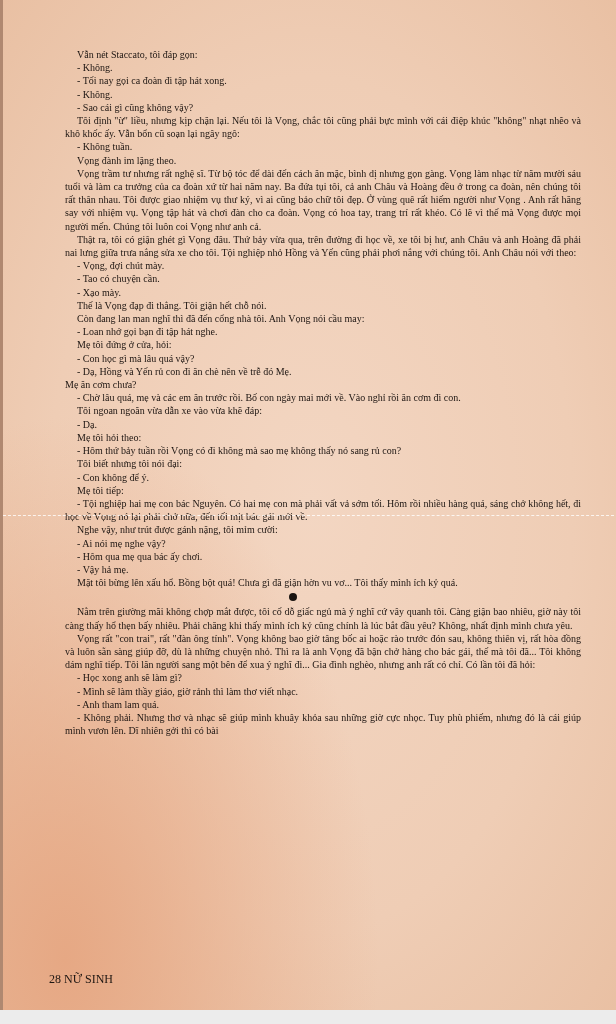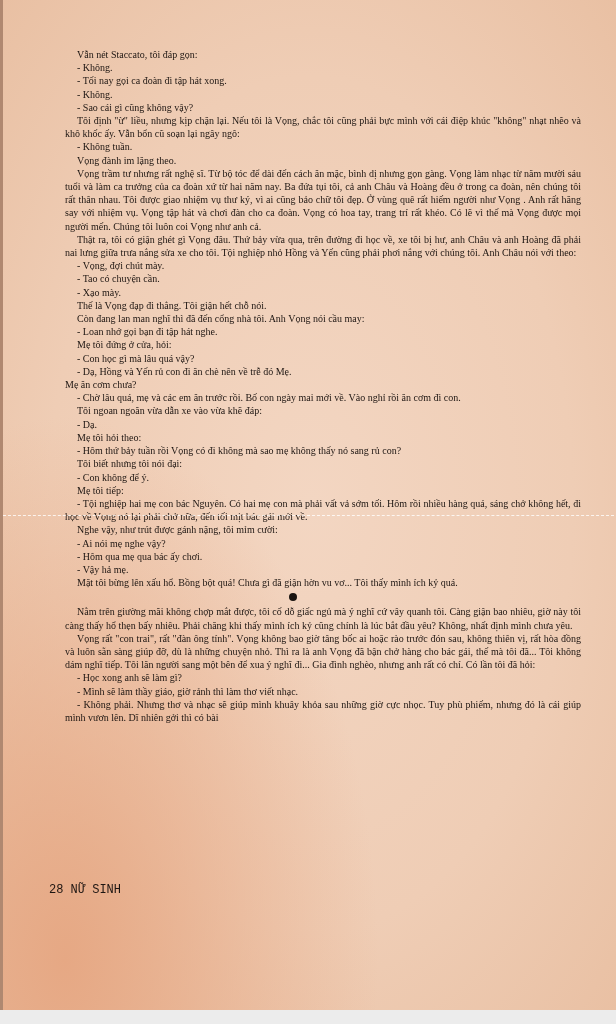--- a/index.html
+++ b/index.html
@@ -28,22 +28,22 @@
   .watermark {
     position:absolute; left:115px; top:496px;
     font-family:"Liberation Sans", sans-serif; font-size:34px; color:rgba(200,60,70,0.72);
     letter-spacing:0.3px; white-space:nowrap;
   }
   .dash-line {
     position:absolute; left:0; top:515px; width:616px; height:0;
     border-top:1px dashed rgba(255,255,255,0.8);
   }
   .footer {
-    position:absolute; left:46px; top:883px;
-    font-family:Liberation Mono, monospace; font-size:12px; color:#1e1612;
+    position:absolute; left:46px; top:972px;
+    font-family:Liberation Serif, serif; font-size:12px; color:#1e1612;
   }
 </style>
 </head>
 <body>
 
 <div class="page">
   <div class="text">
     <div id="para-block-1">
         <p class="p ind">Vẫn nét Staccato, tôi đáp gọn:</p>
         <p class="p ind">- Không.</p>
@@ -81,20 +81,21 @@
         <p class="p ind">Mặt tôi bừng lên xấu hổ. Bồng bột quá! Chưa gì đã giận hờn vu vơ... Tôi thấy mình ích kỷ quá.</p>
       </div>
     <div class="sep">
       <span class="dot"></span>
     </div>
     <div id="para-block-2">
         <p class="p ind">Nằm trên giường mãi không chợp mắt được, tôi cố dỗ giấc ngủ mà ý nghĩ cứ vây quanh tôi. Càng giận bao nhiêu, giờ này tôi càng thấy hổ thẹn bấy nhiêu. Phải chăng khi thấy mình ích kỷ cũng chính là lúc bắt đầu yêu? Không, nhất định mình chưa yêu.</p>
         <p class="p ind">Vọng rất "con trai", rất "đàn ông tính". Vọng không bao giờ tâng bốc ai hoặc rào trước đón sau, không thiên vị, rất hòa đồng và luôn sẵn sàng giúp đỡ, dù là những chuyện nhỏ. Thì ra là anh Vọng đã bận chở hàng cho bác gái, thế mà tôi đã... Tôi không dám nghĩ tiếp. Tôi lăn người sang một bên để xua ý nghĩ đi... Gia đình nghèo, nhưng anh rất có chí. Có lần tôi đã hỏi:</p>
         <p class="p ind">- Học xong anh sẽ làm gì?</p>
         <p class="p ind">- Mình sẽ làm thầy giáo, giờ rảnh thì làm thơ viết nhạc.</p>
+        <p class="p ind">- Anh tham lam quá.</p>
         <p class="p ind">- Không phải. Nhưng thơ và nhạc sẽ giúp mình khuây khỏa sau những giờ cực nhọc. Tuy phù phiếm, nhưng đó là cái giúp mình vươn lên. Dĩ nhiên gởi thì có bài</p>
       </div>
   </div>
 
   <div class="dash-line"></div>
 
   <div class="footer">28 NỮ SINH</div>
 </div>
 <div class="bottom-strip"></div>
 

